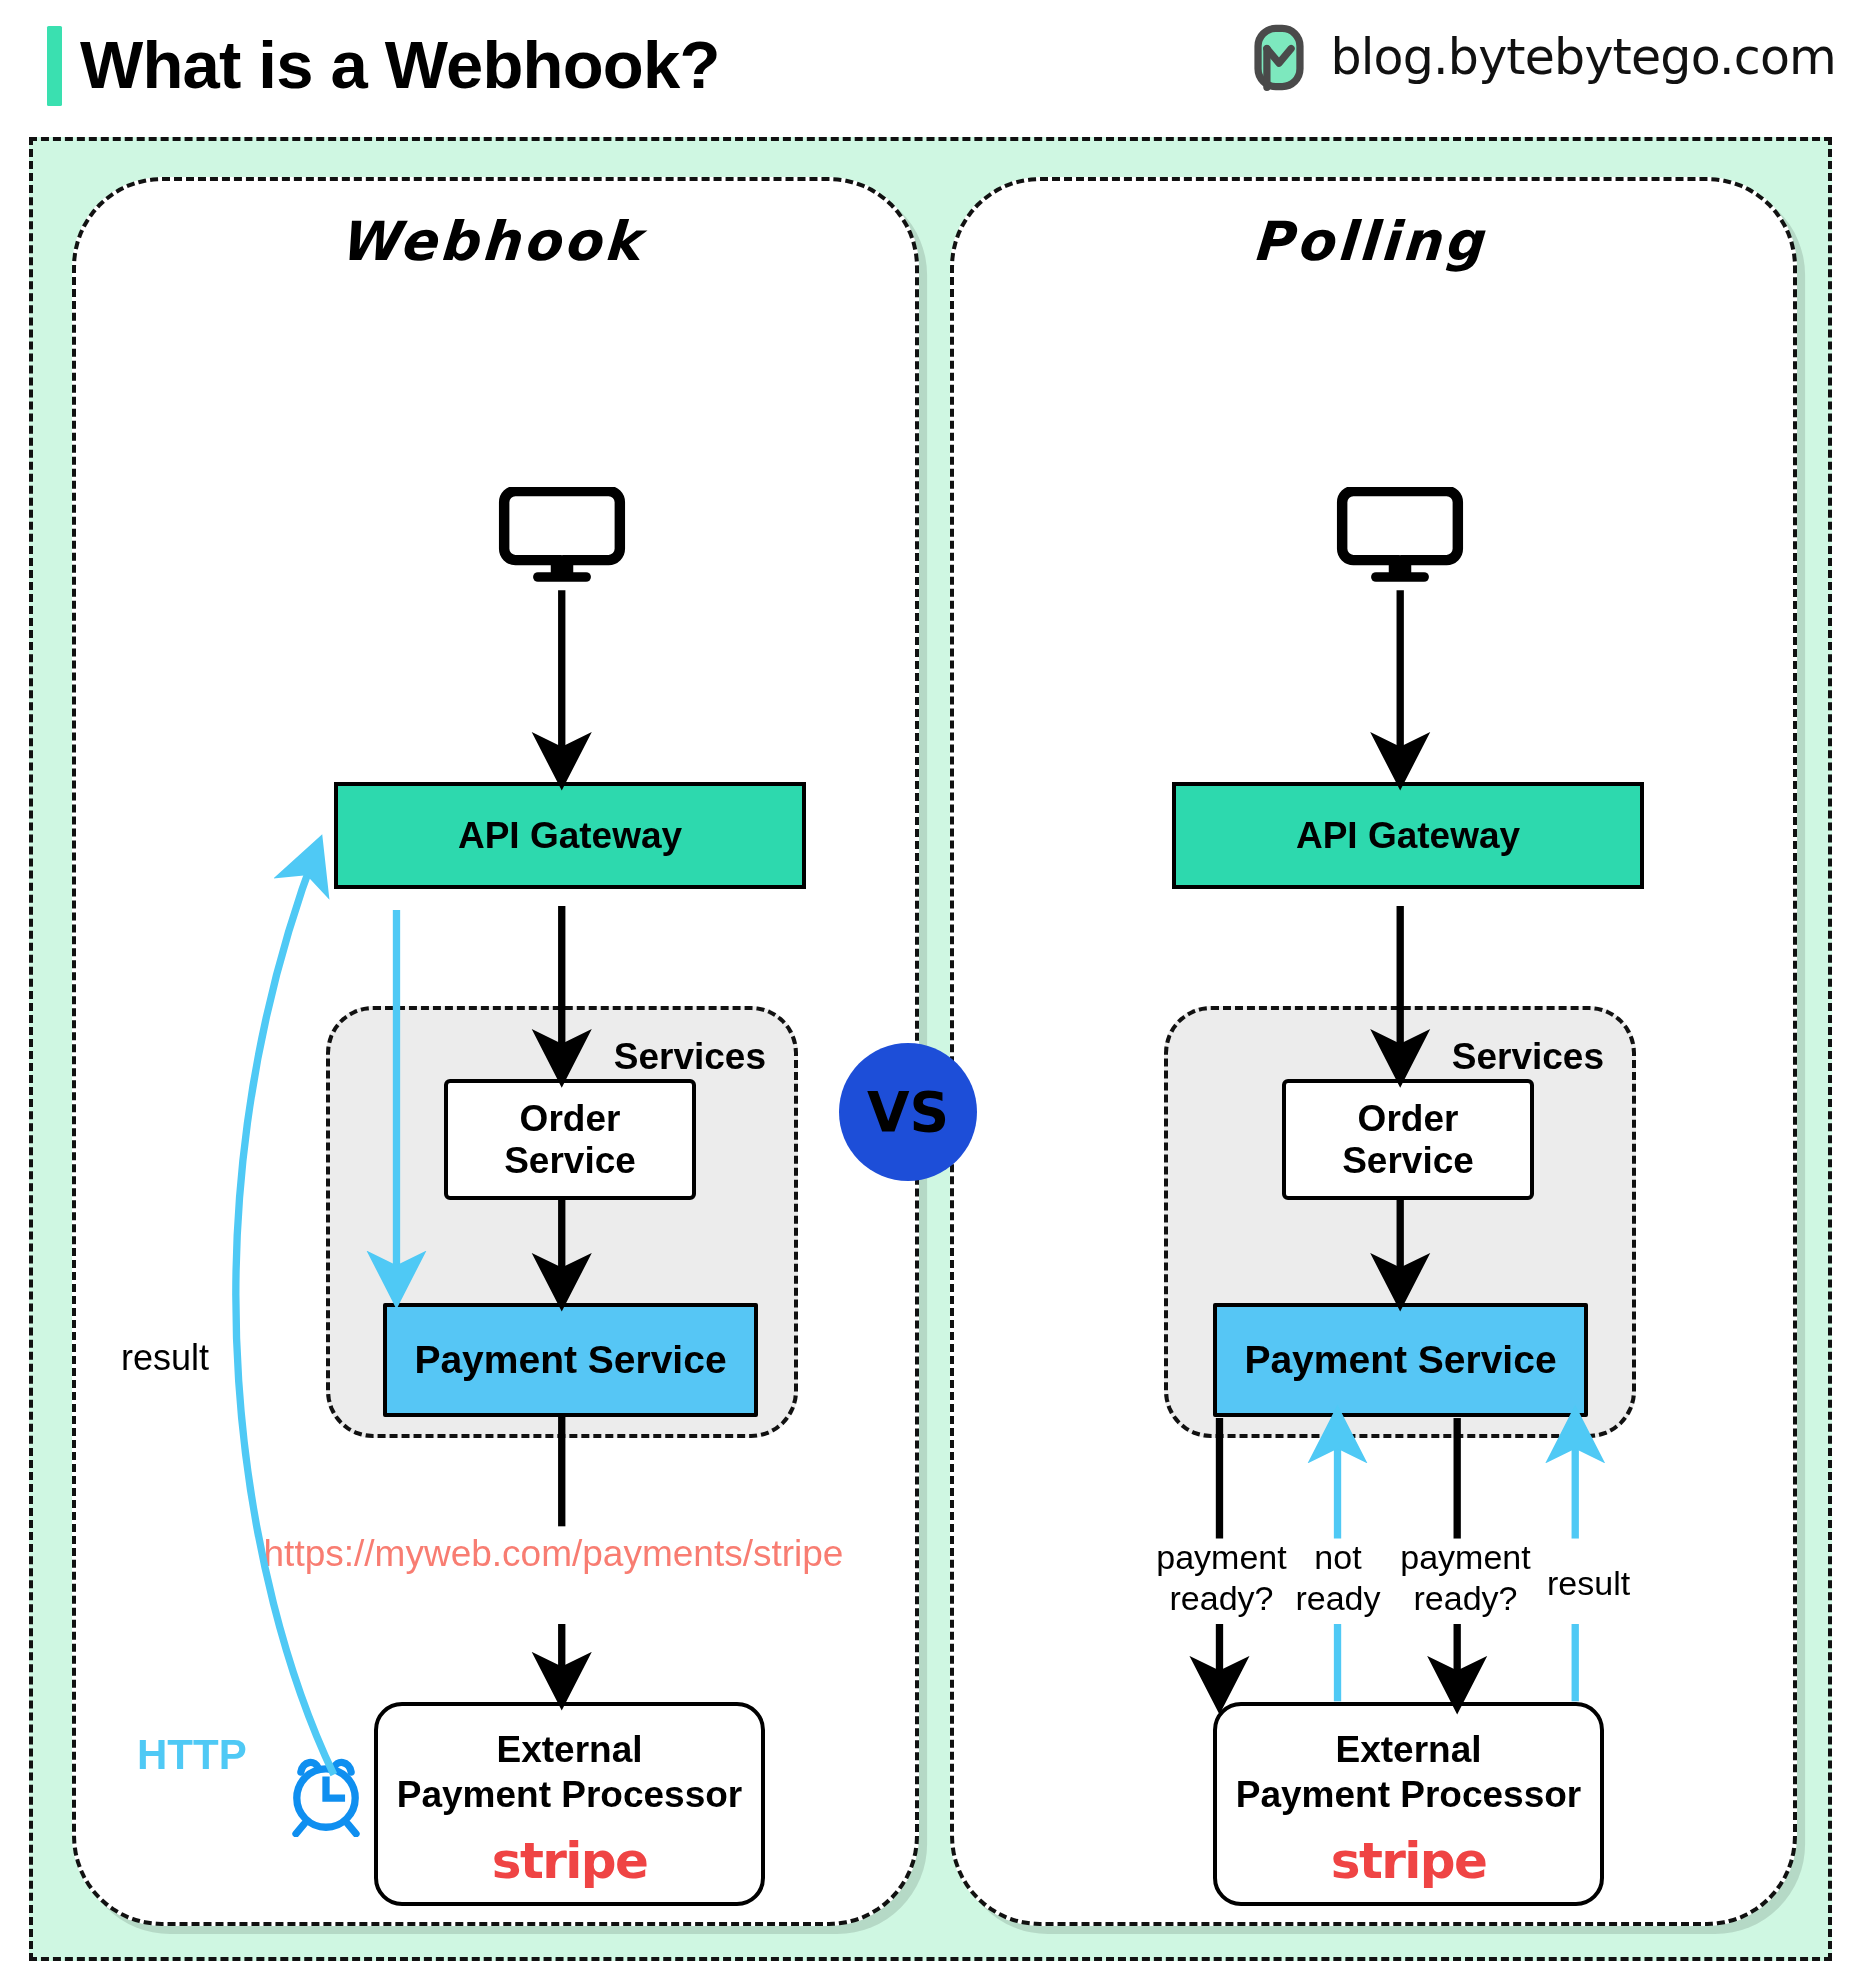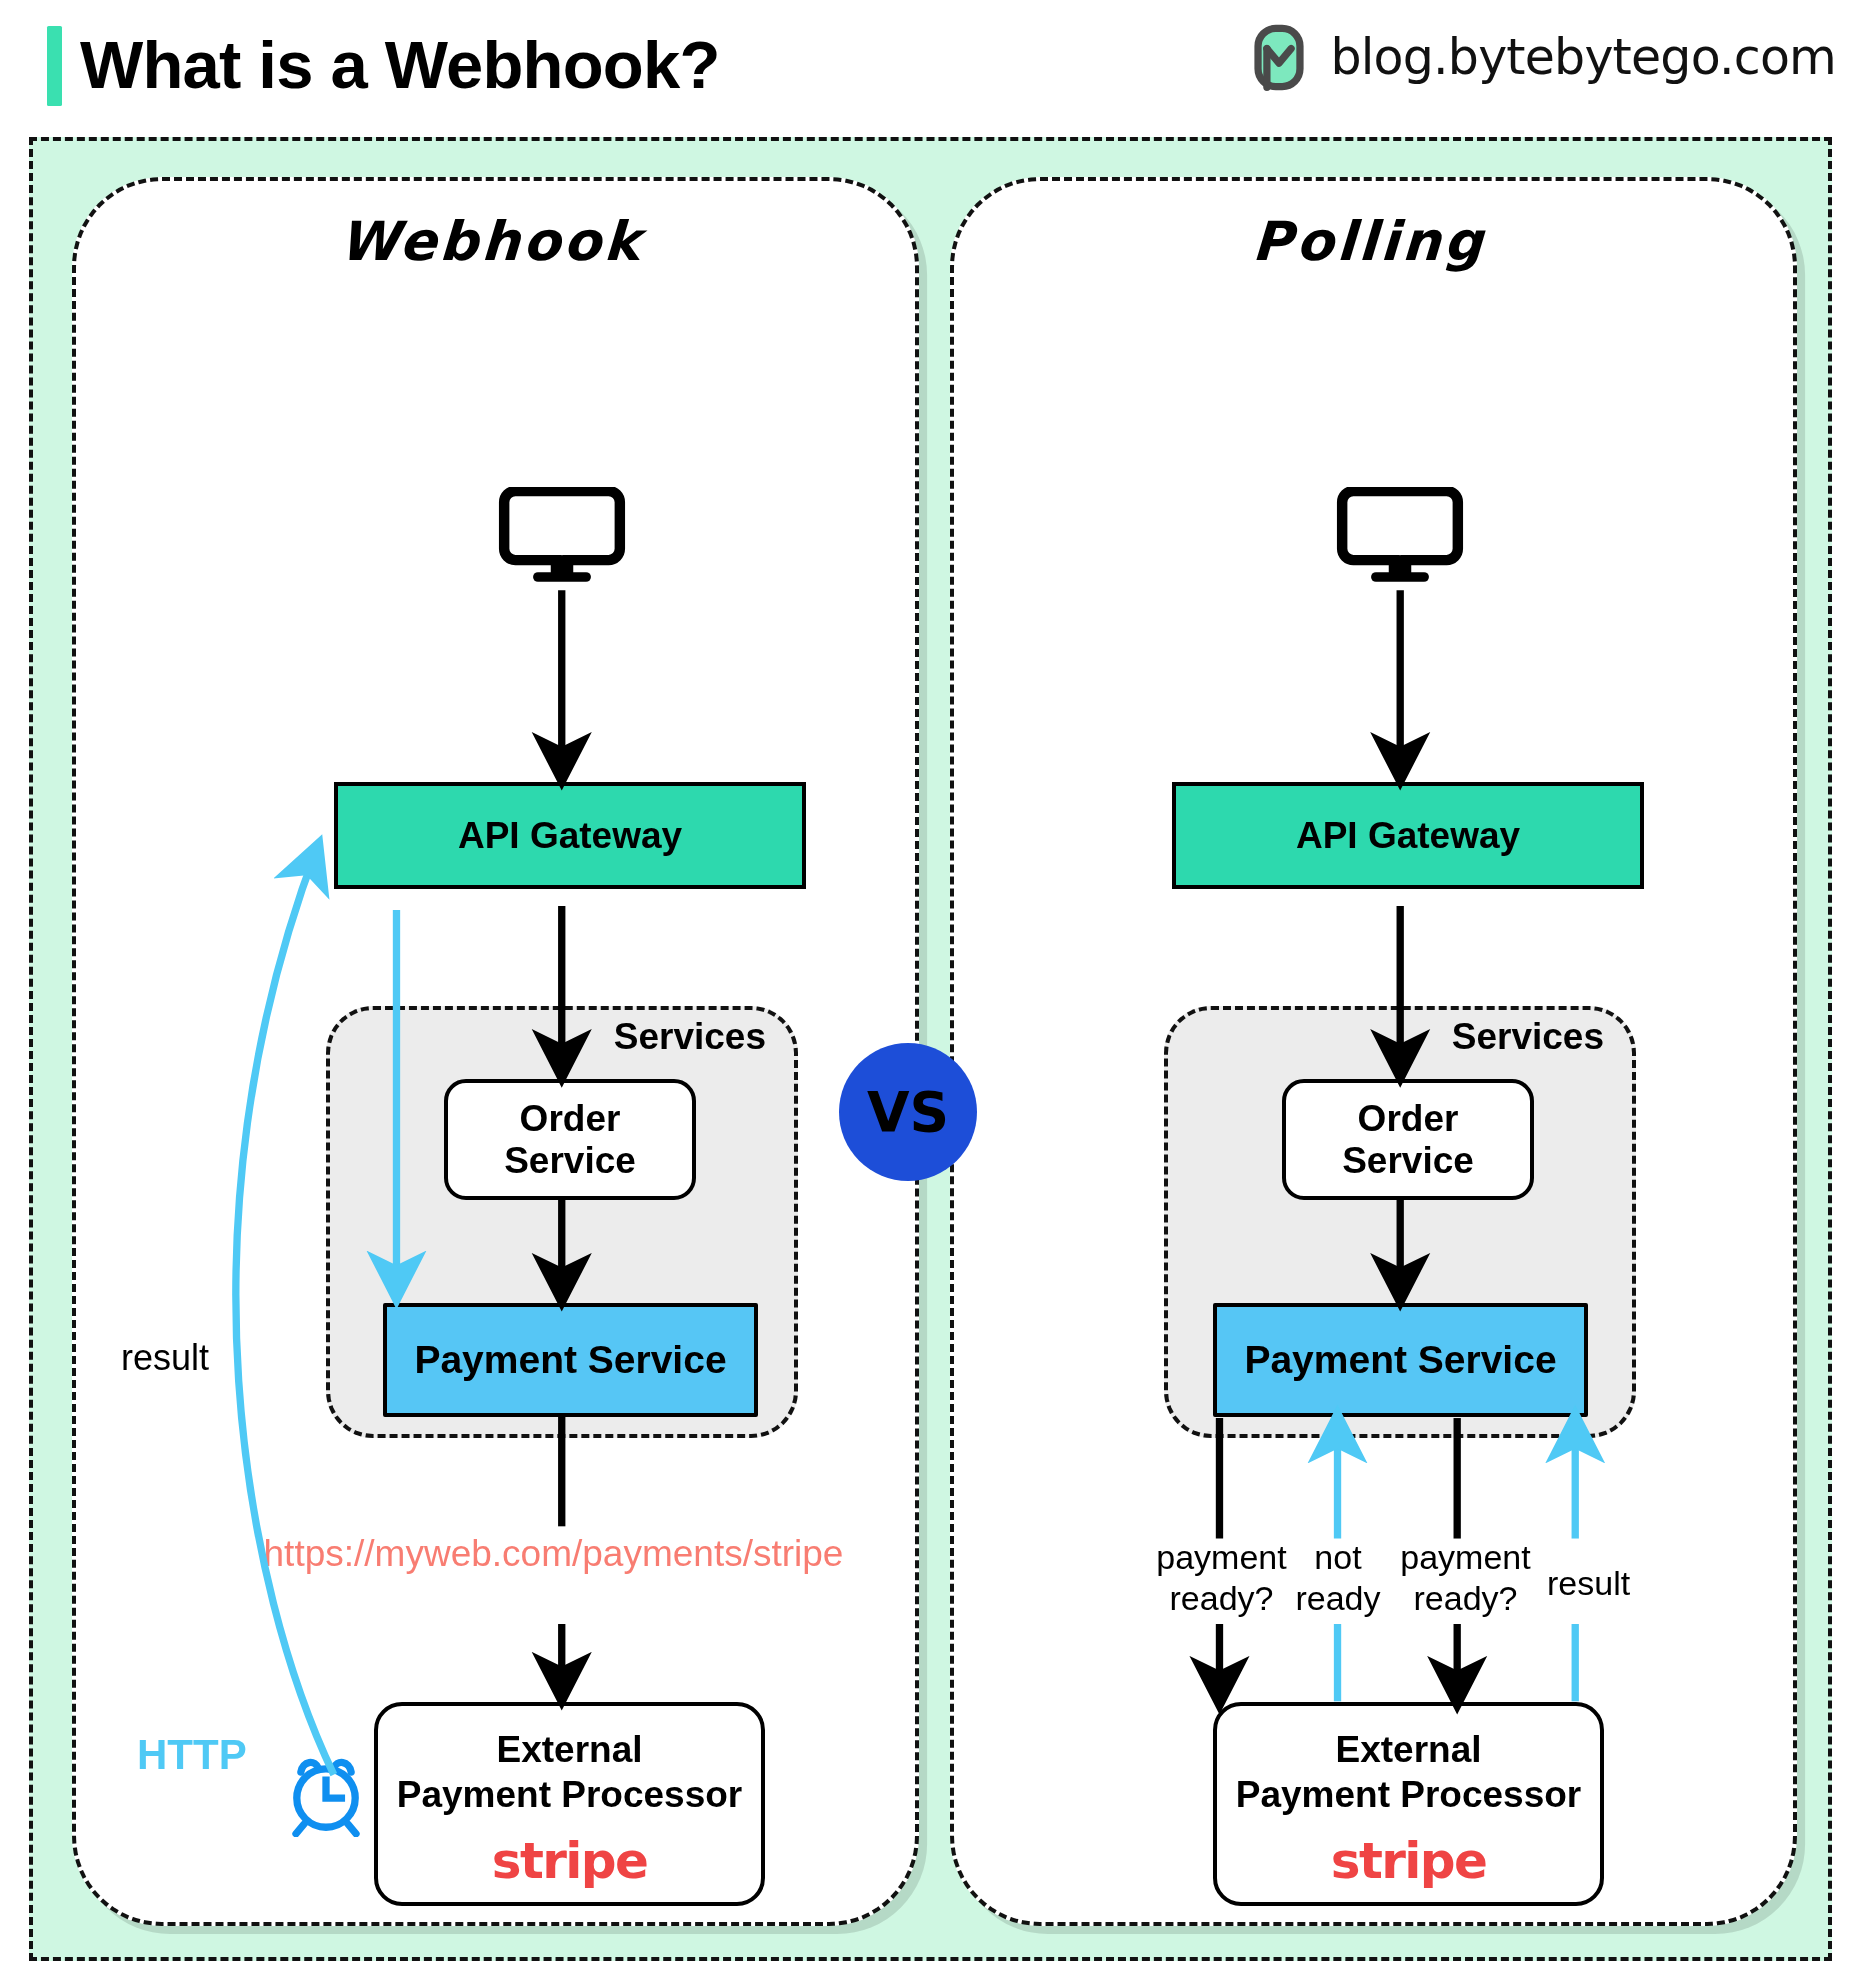--- a/index.html
+++ b/index.html
@@ -62,21 +62,21 @@
 
   
   .node { position:absolute; display:flex; align-items:center; justify-content:center;
           text-align:center; color:#000; font-weight:bold; line-height:1.12;margin-left:8px; }
   .node-gateway {
     width:472px; height:107px; background:#2DD9AE; border:4.1px solid #000;
     font-size:37px;
   }
   .node-order {
     width:252px; height:121px; background:#ffffff; border:4.1px solid #000;
-    border-radius:22px; font-size:37px;
+    border-radius:6px; font-size:37px;
   }
   .node-payment {
     width:375px; height:114px; background:#56C6F5; border:4.1px solid #000;
     border-radius:2px; font-size:39px;
   }
   .node-processor {
     width:391px; height:204px; background:#ffffff; border:4.1px solid #000;
     border-radius:28px; flex-direction:column; gap:4px; padding-top:9.8px;
   }
   .processor-line { font-size:37px; }
@@ -85,21 +85,21 @@
     color:#ef4444; letter-spacing:-1.6px;
     font-family:"DejaVu Sans", sans-serif;
   }
 
   
   .services-box {
     position:absolute; width:472px; height:432px;
     background:#ECECEC; border:4.1px dashed #111; border-radius:47px;
   }
   .services-label {
-    position:absolute; right:28px; top:6px;
+    position:absolute; right:28px; top:26px;
     font-size:37px; font-weight:bold; color:#000;
   }
 
   
   .monitor { position:absolute; width:130px; height:98px; }
 
   
   .arrows { position:absolute; left:0; top:0; width:1861px; height:1983px;
             pointer-events:none; z-index:20; }
 

